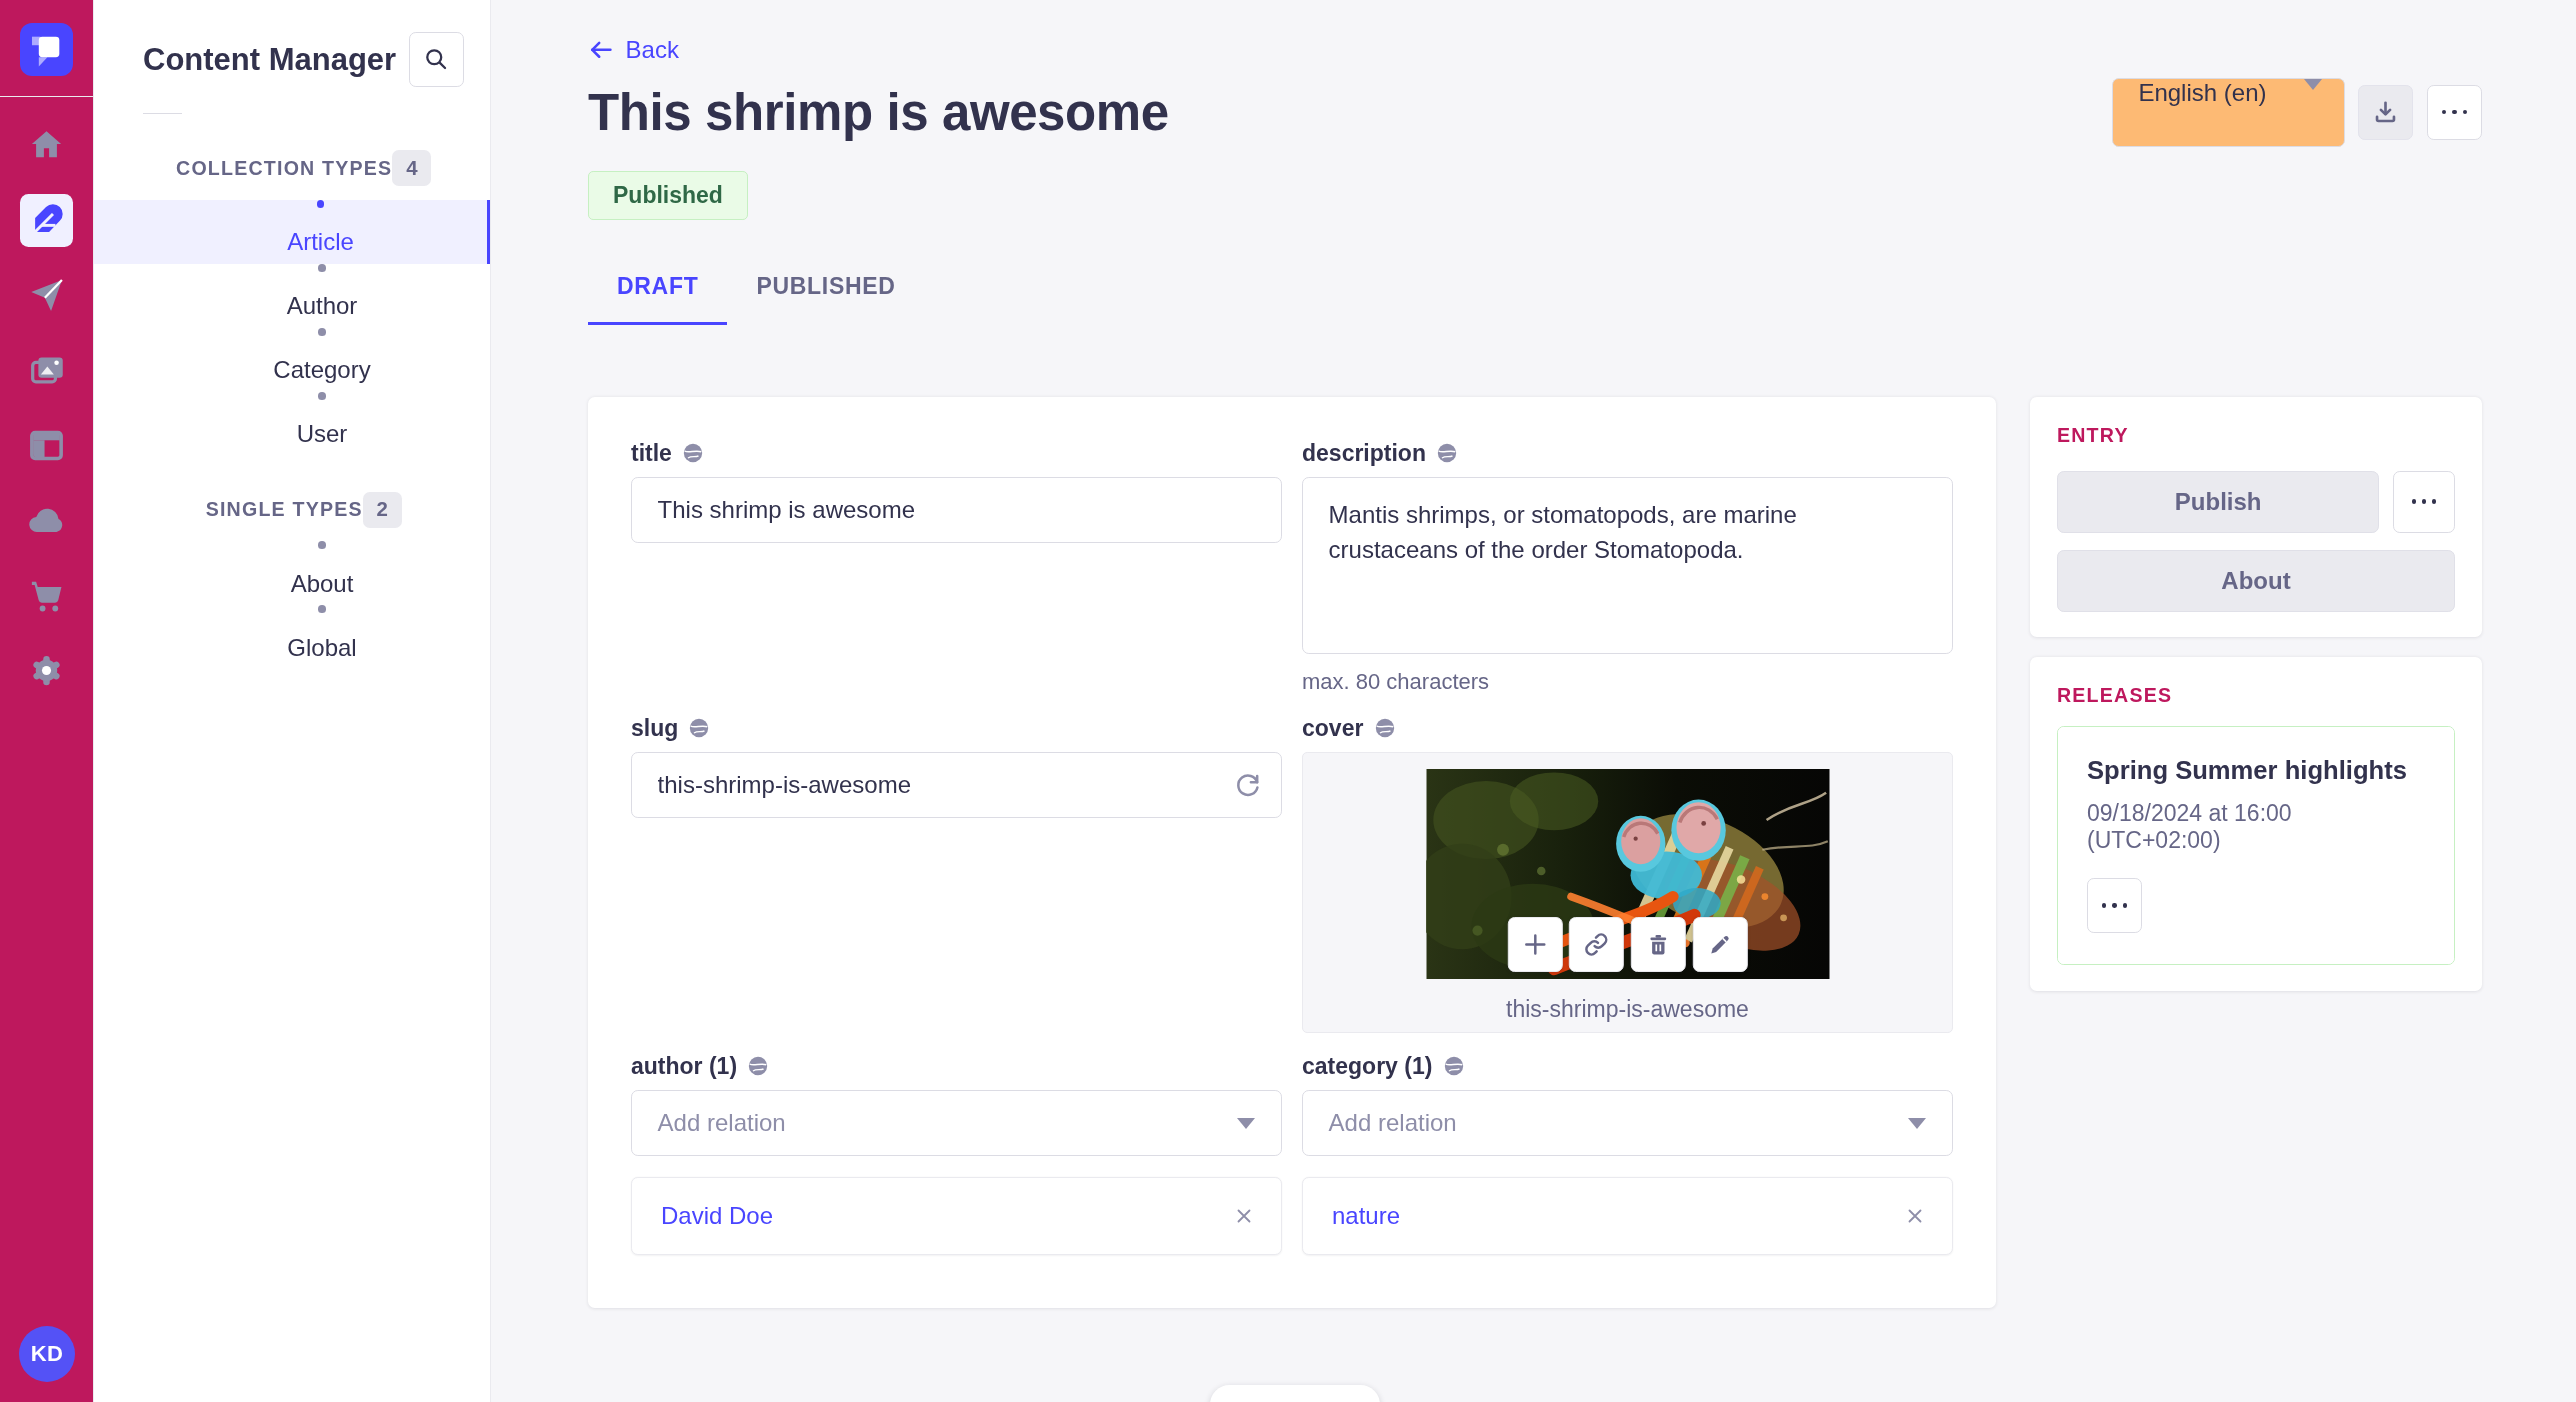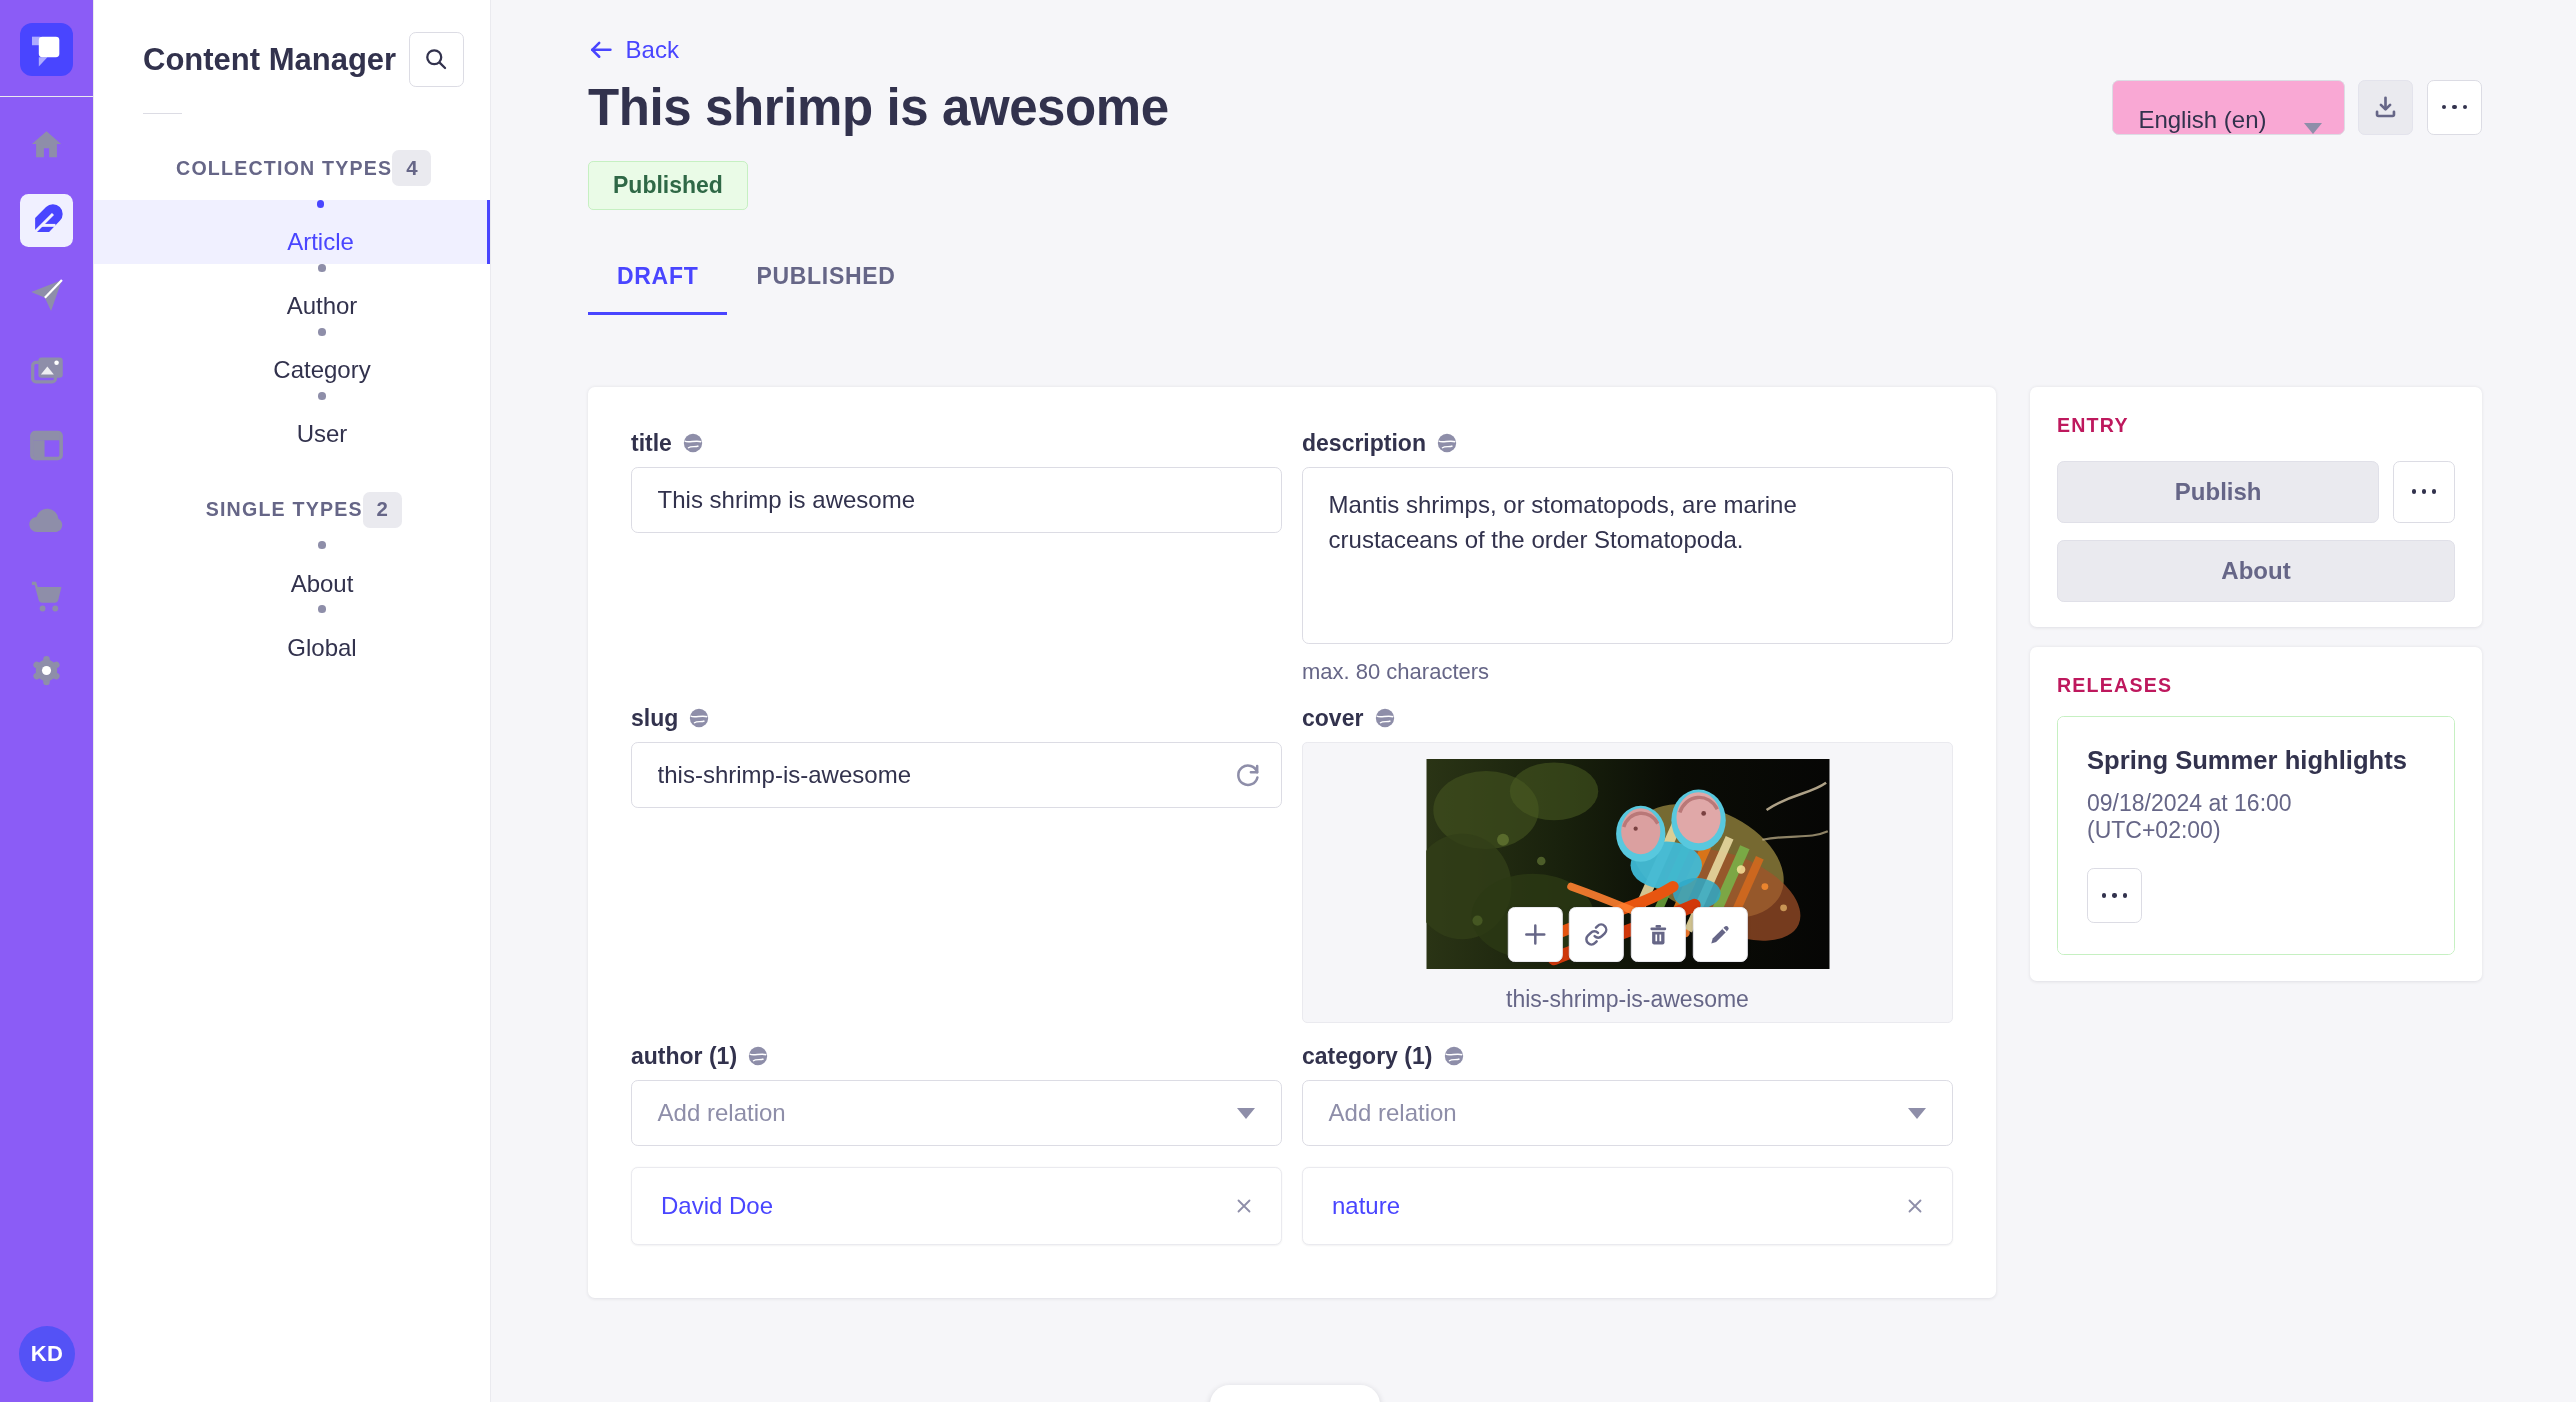--- a/index.html
+++ b/index.html
@@ -5,21 +5,21 @@
   * { margin:0; padding:0; box-sizing:border-box; }
   html,body { width:2576px; height:1402px; overflow:hidden; }
   body {
     font-family:"Liberation Sans", sans-serif;
     color:#32324d; background:#f6f6f9;
     display:flex; position:relative;
   }
   svg { display:block; }
 
   
-  .rail { width:94px; background:#8b5cf6; border-right:0.9px solid #eaeaef;
+  .rail { width:94px; background:#be185d; border-right:0.9px solid #eaeaef;
           display:flex; flex-direction:column; align-items:center; flex-shrink:0; position:relative; z-index:3;}
   .rail-head { width:100%; display:flex; justify-content:center; padding:23px 0 20.4px; border-bottom:0.9px solid #eaeaef; }
   .logo { width:53px; height:53px; border-radius:12px; background:#4945ff; position:relative; }
   .rail-nav { margin-top:22px; display:flex; flex-direction:column; gap:22px; }
   .rail-btn { width:53px; height:53px; border-radius:8.5px; display:flex; align-items:center; justify-content:center; cursor:pointer; }
   .rail-btn.active { background:#f0f0ff; }
   .avatar { position:absolute; bottom:19.6px; left:19px; width:56px; height:56px; border-radius:50%;
             background:#5452f6; color:#fff; font-size:22px; font-weight:700;
             display:flex; align-items:center; justify-content:center; letter-spacing:0.4px; cursor:pointer;}
 
@@ -39,22 +39,22 @@
   .nav-item .dot { width:7.7px; height:7.7px; border-radius:50%; background:#8e8ea9; flex-shrink:0; }
   .nav-item.active { background:#f0f0ff; border-right:3.4px solid #4945ff; color:#4945ff; font-weight:500; }
   .nav-item.active .dot { background:#4945ff; }
 
   
   .main { flex:1; padding:36px 94px 0 97px; position:relative; }
   .back-row { display:flex; align-items:center; gap:12px; color:#4945ff; font-size:24px; cursor:pointer; width:fit-content;}
   .title-row { display:flex; justify-content:space-between; align-items:center; margin-top:13.6px; }
   .page-title { font-size:51px; font-weight:700; color:#32324d; letter-spacing:-0.4px;}
   .head-controls { display:flex; gap:13.6px; align-items:center; }
-  .lang-select { height:55px; min-width:233px; background:#f9a8d4; border:0.9px solid #dcdce4; border-radius:6.8px;
-                 display:flex; align-items:flex-end; gap:22px; padding:0 22px 0 25.6px; font-size:24px; color:#32324d; cursor:pointer;}
+  .lang-select { height:69px; min-width:233px; background:#fdba74; border:0.9px solid #dcdce4; border-radius:6.8px;
+                 display:flex; align-items:flex-start; gap:22px; padding:0 22px 0 25.6px; font-size:24px; color:#32324d; cursor:pointer;}
   .caret { width:0; height:0; border-left:9.4px solid transparent; border-right:9.4px solid transparent;
            border-top:11px solid #8e8ea9; margin-left:auto; }
   .icon-btn { width:55px; height:55px; border-radius:6.8px; display:flex; align-items:center; justify-content:center; cursor:pointer; }
   .icon-btn.grey { background:#eaeaef; border:0.9px solid #e3e3ec; }
   .icon-btn.white { background:#fff; border:0.9px solid #dcdce4; }
   .dots { display:flex; gap:6px; }
   .dots i { width:4.3px; height:4.3px; border-radius:50%; background:#32324d; }
 
   .status-badge { display:inline-flex; align-items:center; margin-top:24px; height:49px; padding:0 24px;
                   background:#eafbe7; border:0.9px solid #c6f0c2; border-radius:5.1px;

